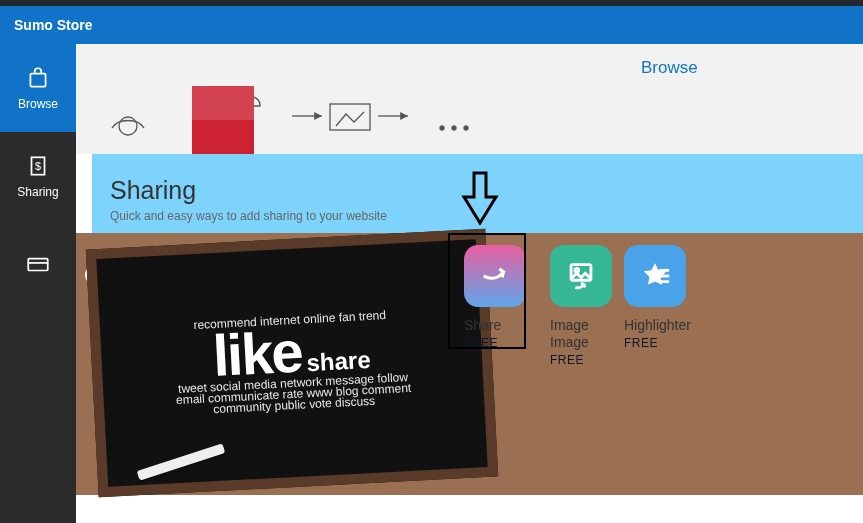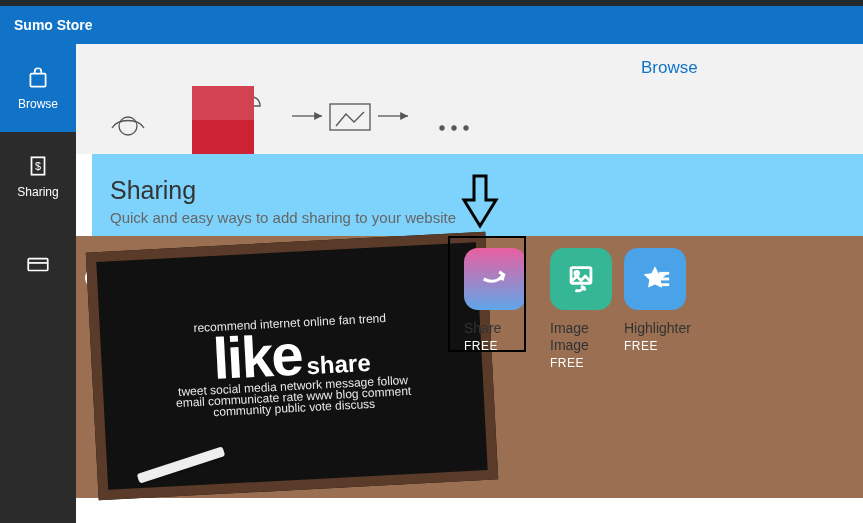--- a/index.html
+++ b/index.html
@@ -80,21 +80,21 @@
     padding: 22px 0 10px 18px;
     background: #7dd3fc;
     margin-left: 16px;
   }
   .section-head h2 {
     font-size: 25px;
     font-weight: 400;
     color: #333;
   }
   .section-head p {
-    font-size: 15px;
+    font-size: 12px;
     color: #666;
     margin-top: 4px;
   }
   .cards-area {
     position: relative;
     height: 262px;
     background: #9a6f52;
   }
   .like-photo {
     position: absolute;
@@ -140,21 +140,21 @@
   }
   .card .tile {
     width: 62px; height: 62px;
     border-radius: 14px;
     display: flex;
     align-items: center;
     justify-content: center;
     margin-bottom: 10px;
   }
   .card .name { font-size: 14px; color: #333; line-height: 1.2; }
-  .card .price { font-size: 12px; color: #ffffff; margin-top: 2px; letter-spacing: .5px; }
+  .card .price { font-size: 12px; color: #0f172a; margin-top: 2px; letter-spacing: .5px; }
   .tile-share { background: linear-gradient(#e85fa0, #5fa6e8); }
   .tile-imgsh { background: #35b795; }
   .tile-high  { background: #4aa3e8; }
   .outline {
     position: absolute;
     left: 372px; top: 0px;
     width: 78px; height: 116px;
     border: 2px solid #000;
     pointer-events: none;
   }

